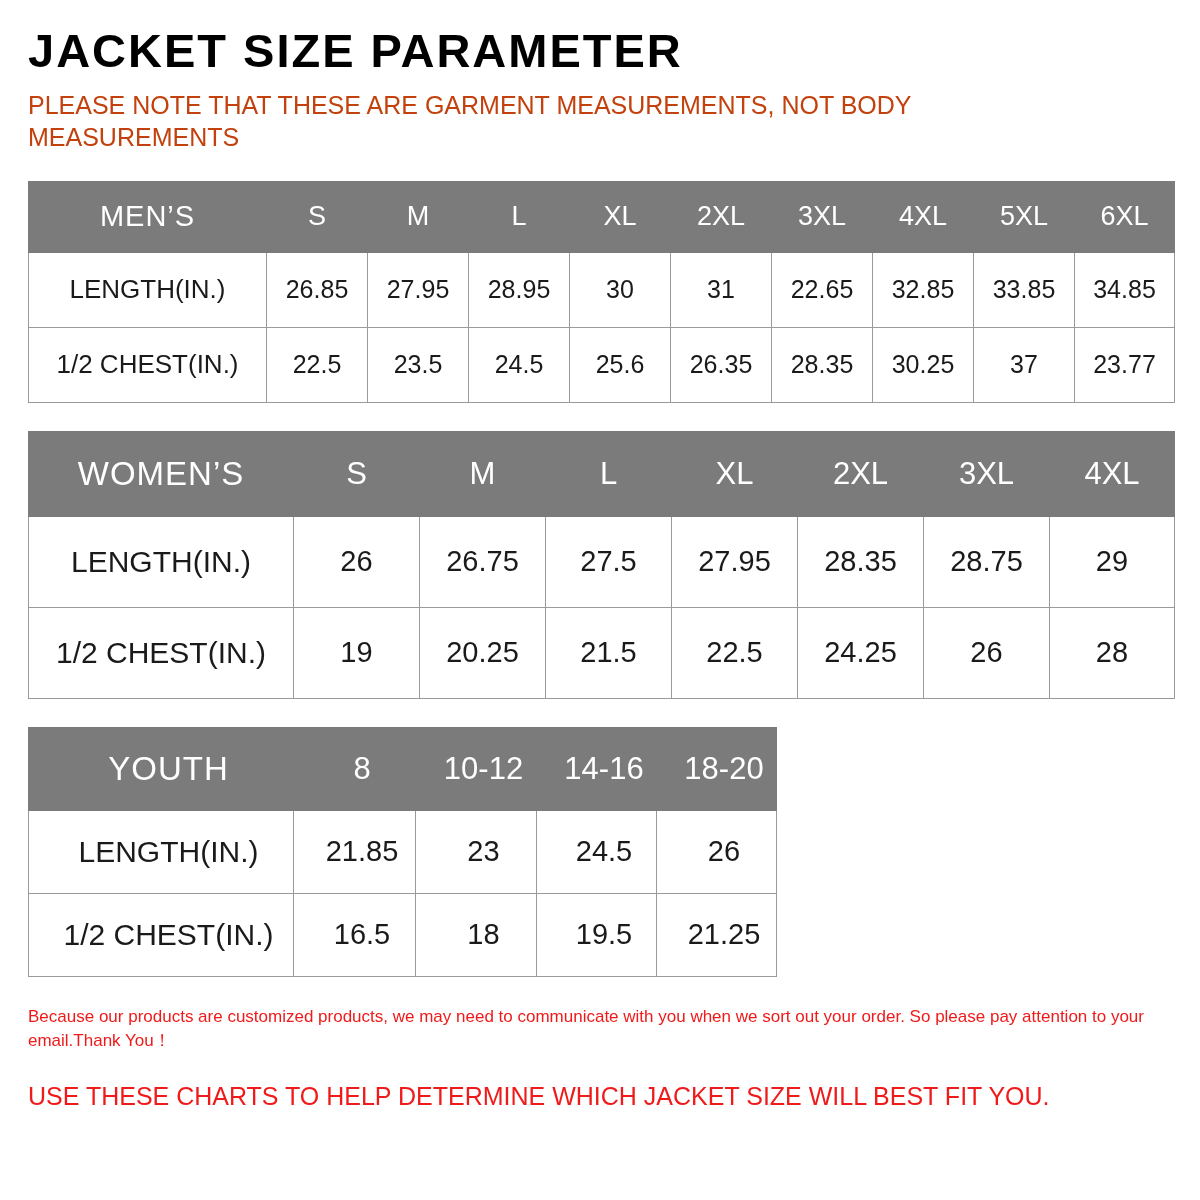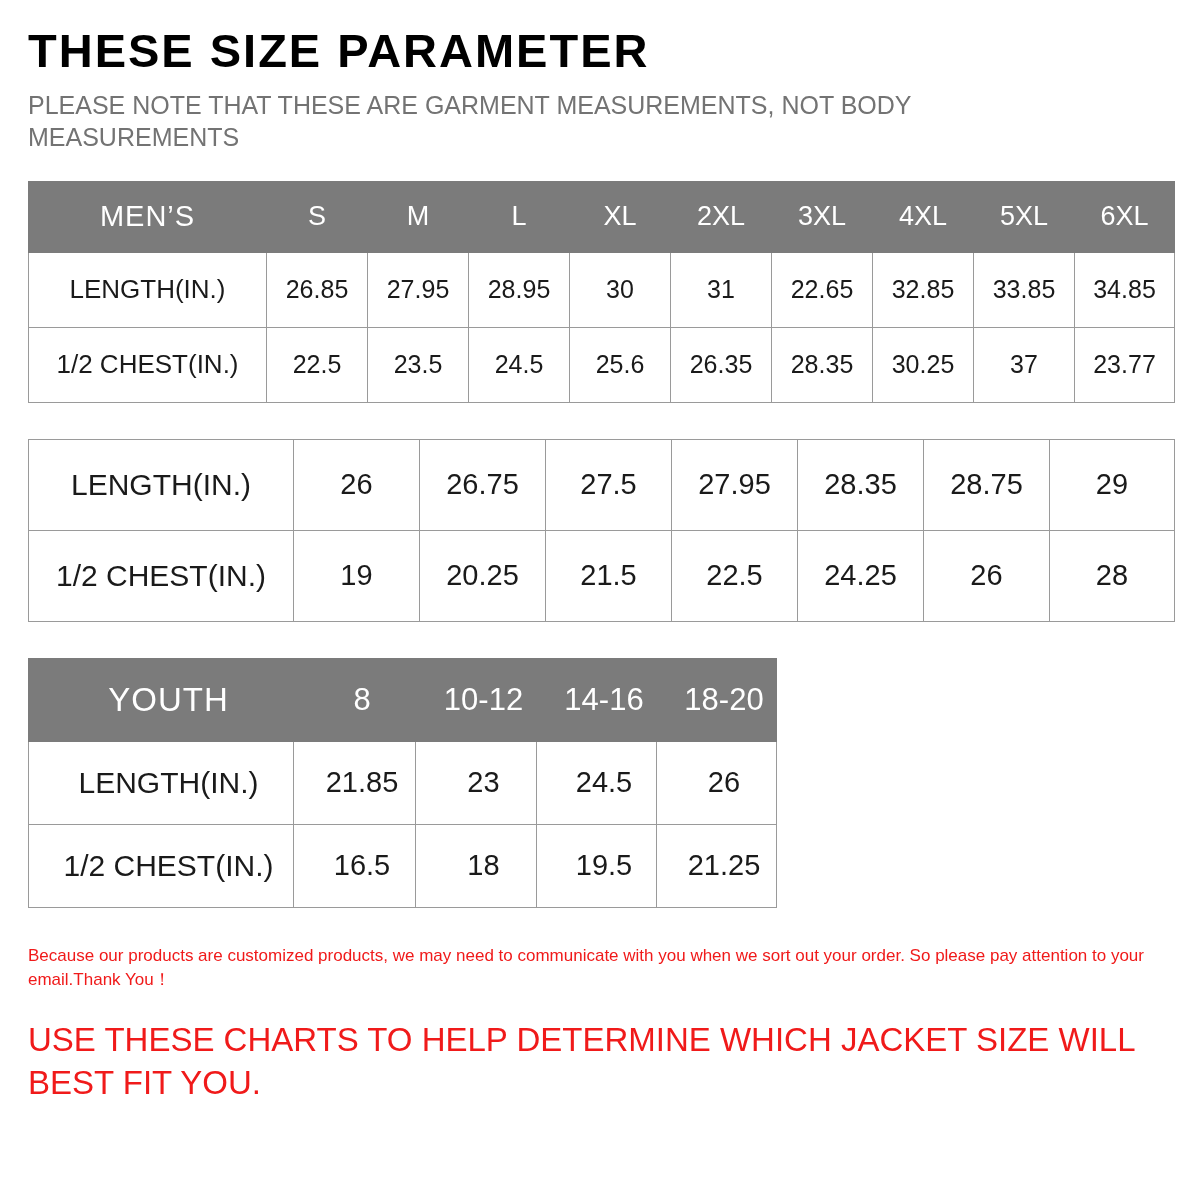--- a/index.html
+++ b/index.html
@@ -23,30 +23,30 @@
   }
   .title {
     font-size: 47px;
     font-weight: bold;
     letter-spacing: 2px;
     color: #000000;
     line-height: 1.08;
     margin: 0 0 12px 0;
   }
   .note {
-    color: #737373;
+    color: #c2410c;
     font-size: 25px;
     line-height: 1.28;
     margin: 8px 0 28px 0;
     max-width: 930px;
   }
   table.size-table {
     border-collapse: collapse;
     table-layout: fixed;
-    margin-bottom: 36px;
+    margin-bottom: 28px;
   }
   table.size-table td, table.size-table th {
     border: 1px solid #9a9a9a;
     text-align: center;
     vertical-align: middle;
     font-weight: normal;
     color: #1a1a1a;
     background: #ffffff;
   }
   .hdr-row td {
@@ -75,31 +75,31 @@
 
   .footer-para {
     color: #f01a1a;
     font-size: 17px;
     line-height: 1.45;
     margin: 8px 0 26px 0;
     max-width: 1140px;
   }
   .footer-line {
     color: #f01a1a;
-    font-size: 33px;
+    font-size: 25px;
     line-height: 1.3;
     margin: 0;
   }
 </style>
 </head>
 <body>
 
 <div class="page">
 
-  <h1 class="title">THESE SIZE PARAMETER</h1>
+  <h1 class="title">JACKET SIZE PARAMETER</h1>
   <p class="note">PLEASE NOTE THAT THESE ARE GARMENT MEASUREMENTS, NOT BODY MEASUREMENTS</p>
 
   <table class="size-table" id="men-table">
     <colgroup>
       <col style="width:238px">
       <col style="width:101px">
         <col style="width:101px">
         <col style="width:101px">
       <col style="width:101px">
         <col style="width:101px">
@@ -153,20 +153,30 @@
       <col style="width:265px">
       <col style="width:126px">
         <col style="width:126px">
         <col style="width:126px">
       <col style="width:126px">
         <col style="width:126px">
         <col style="width:126px">
       <col style="width:125px">
     </colgroup>
     <tbody>
+      <tr class="hdr-row">
+        <td class="rowlabel">WOMEN’S</td>
+        <td>S</td>
+        <td>M</td>
+        <td>L</td>
+        <td>XL</td>
+        <td>2XL</td>
+        <td>3XL</td>
+        <td>4XL</td>
+      </tr>
       <tr>
         <td class="rowlabel">LENGTH(IN.)</td>
         <td>26</td>
         <td>26.75</td>
         <td>27.5</td>
         <td>27.95</td>
         <td>28.35</td>
         <td>28.75</td>
         <td>29</td>
       </tr>

